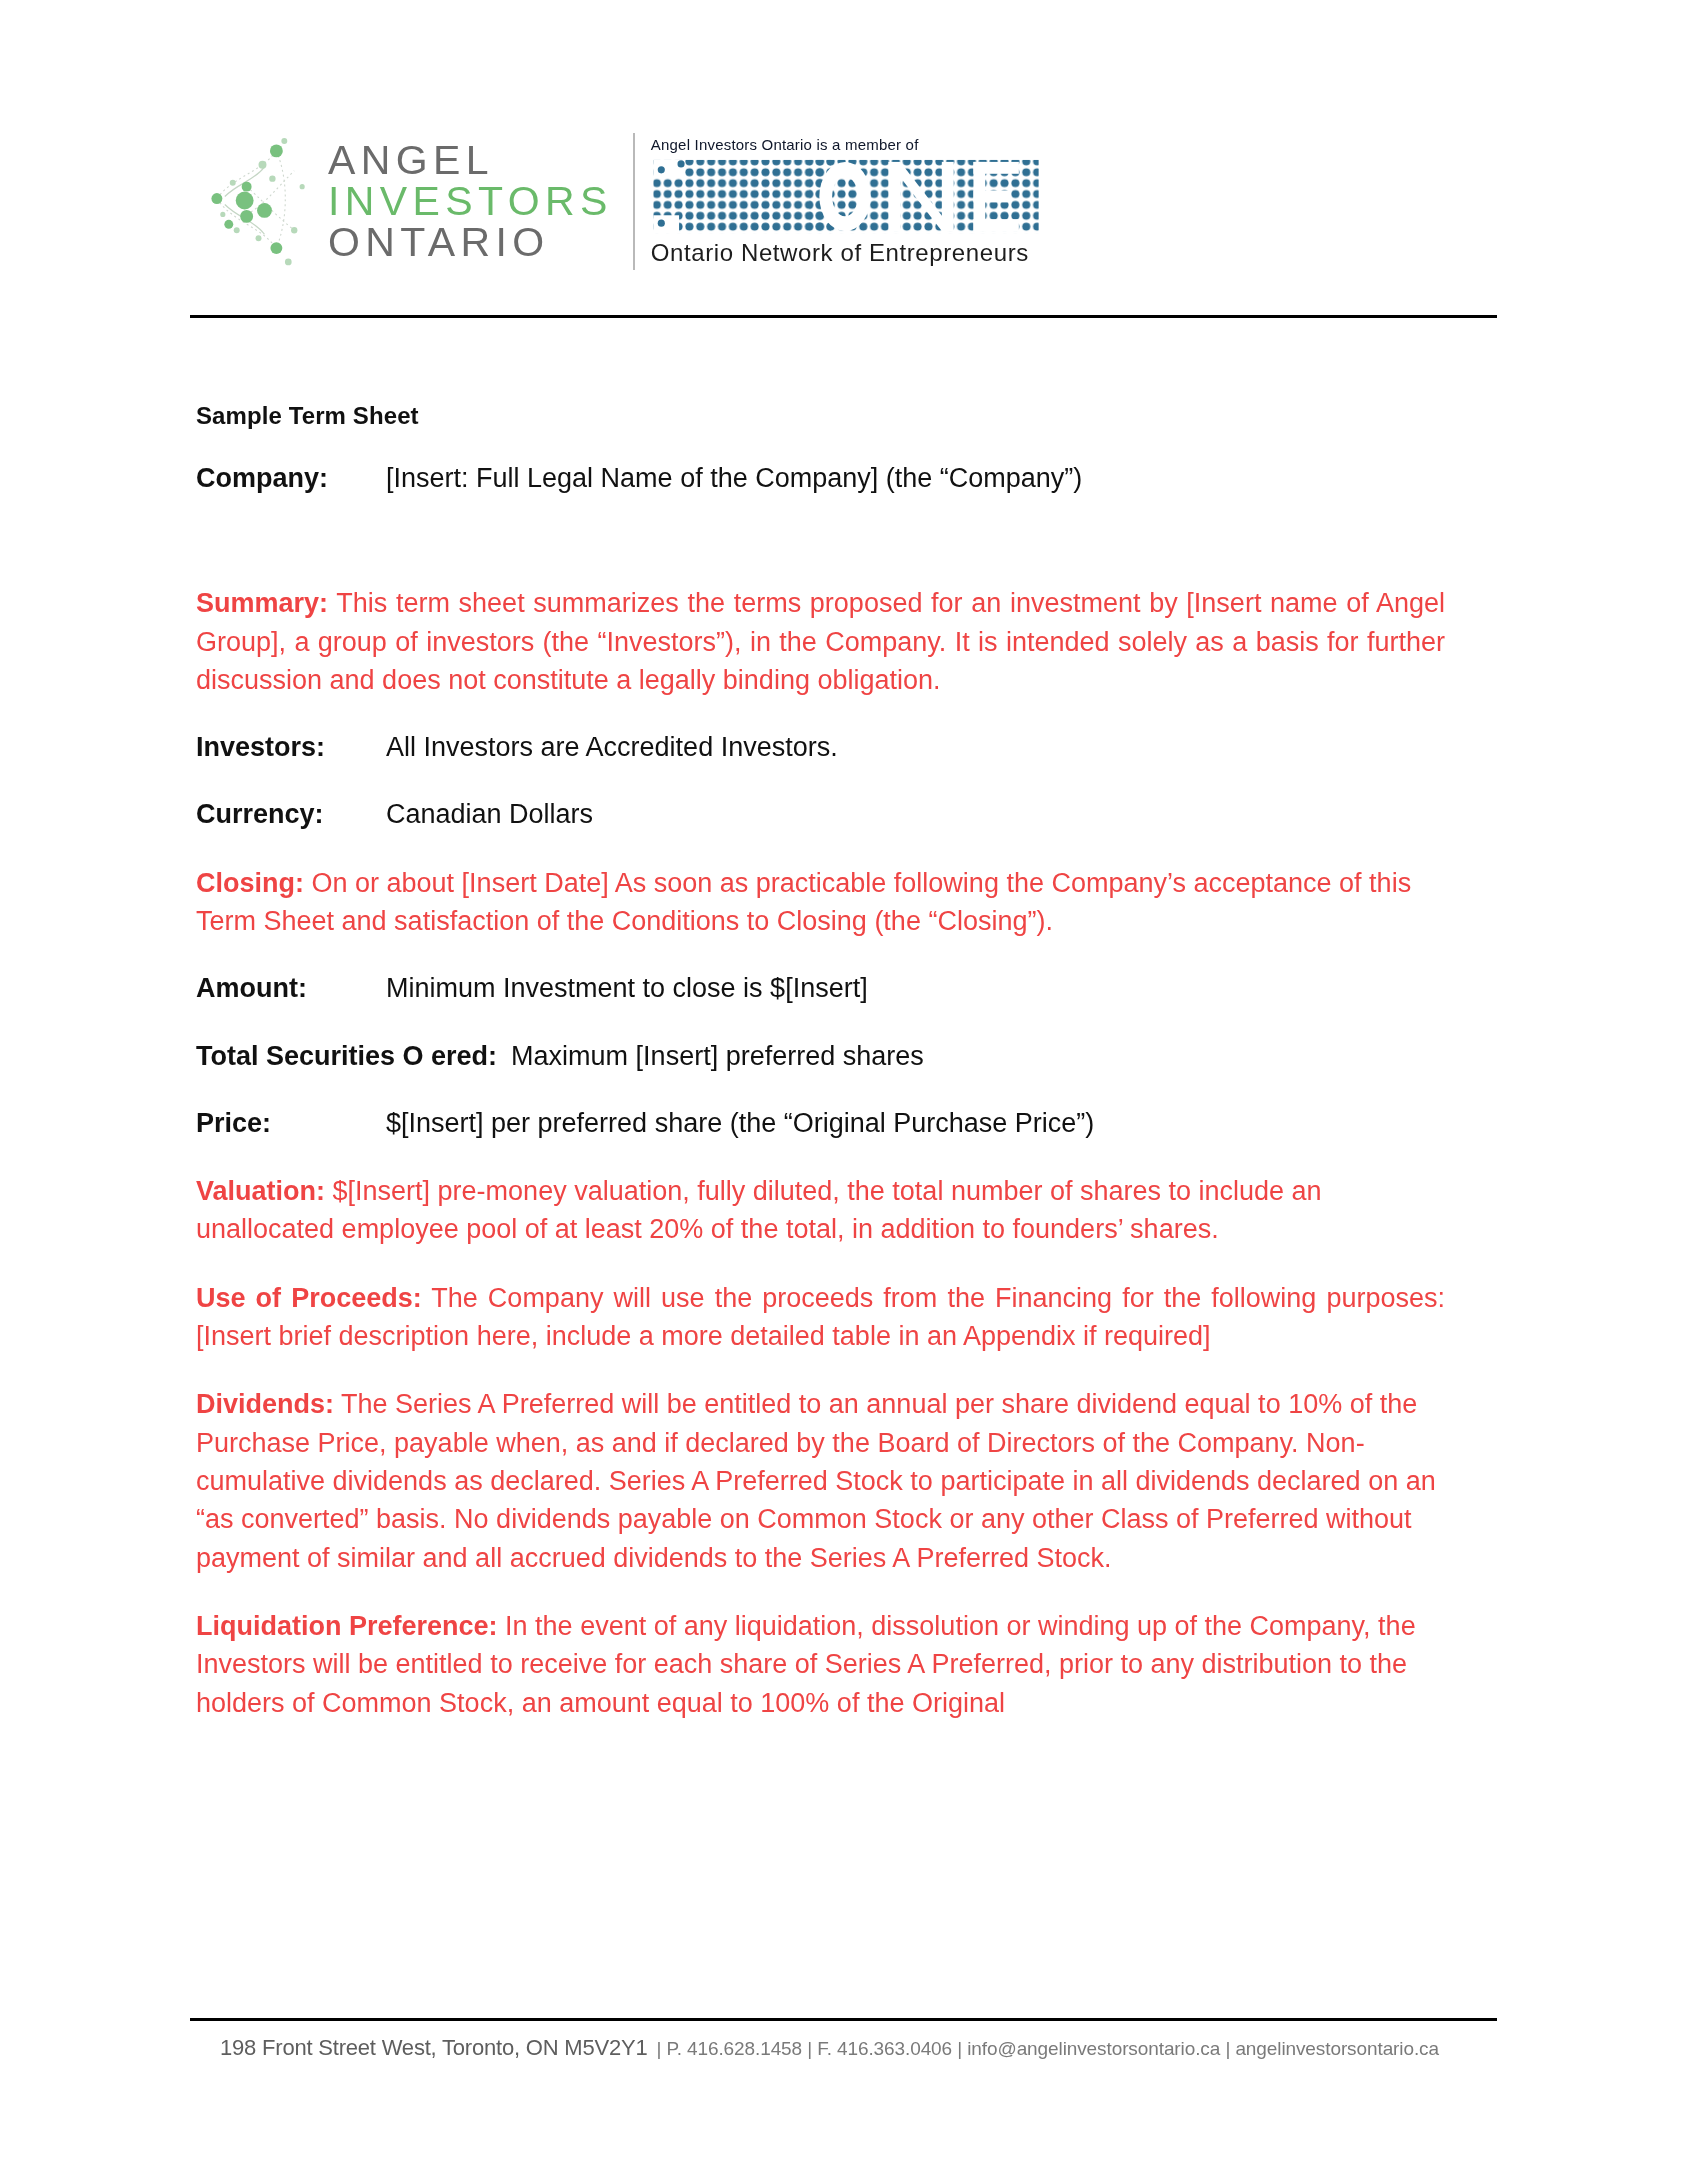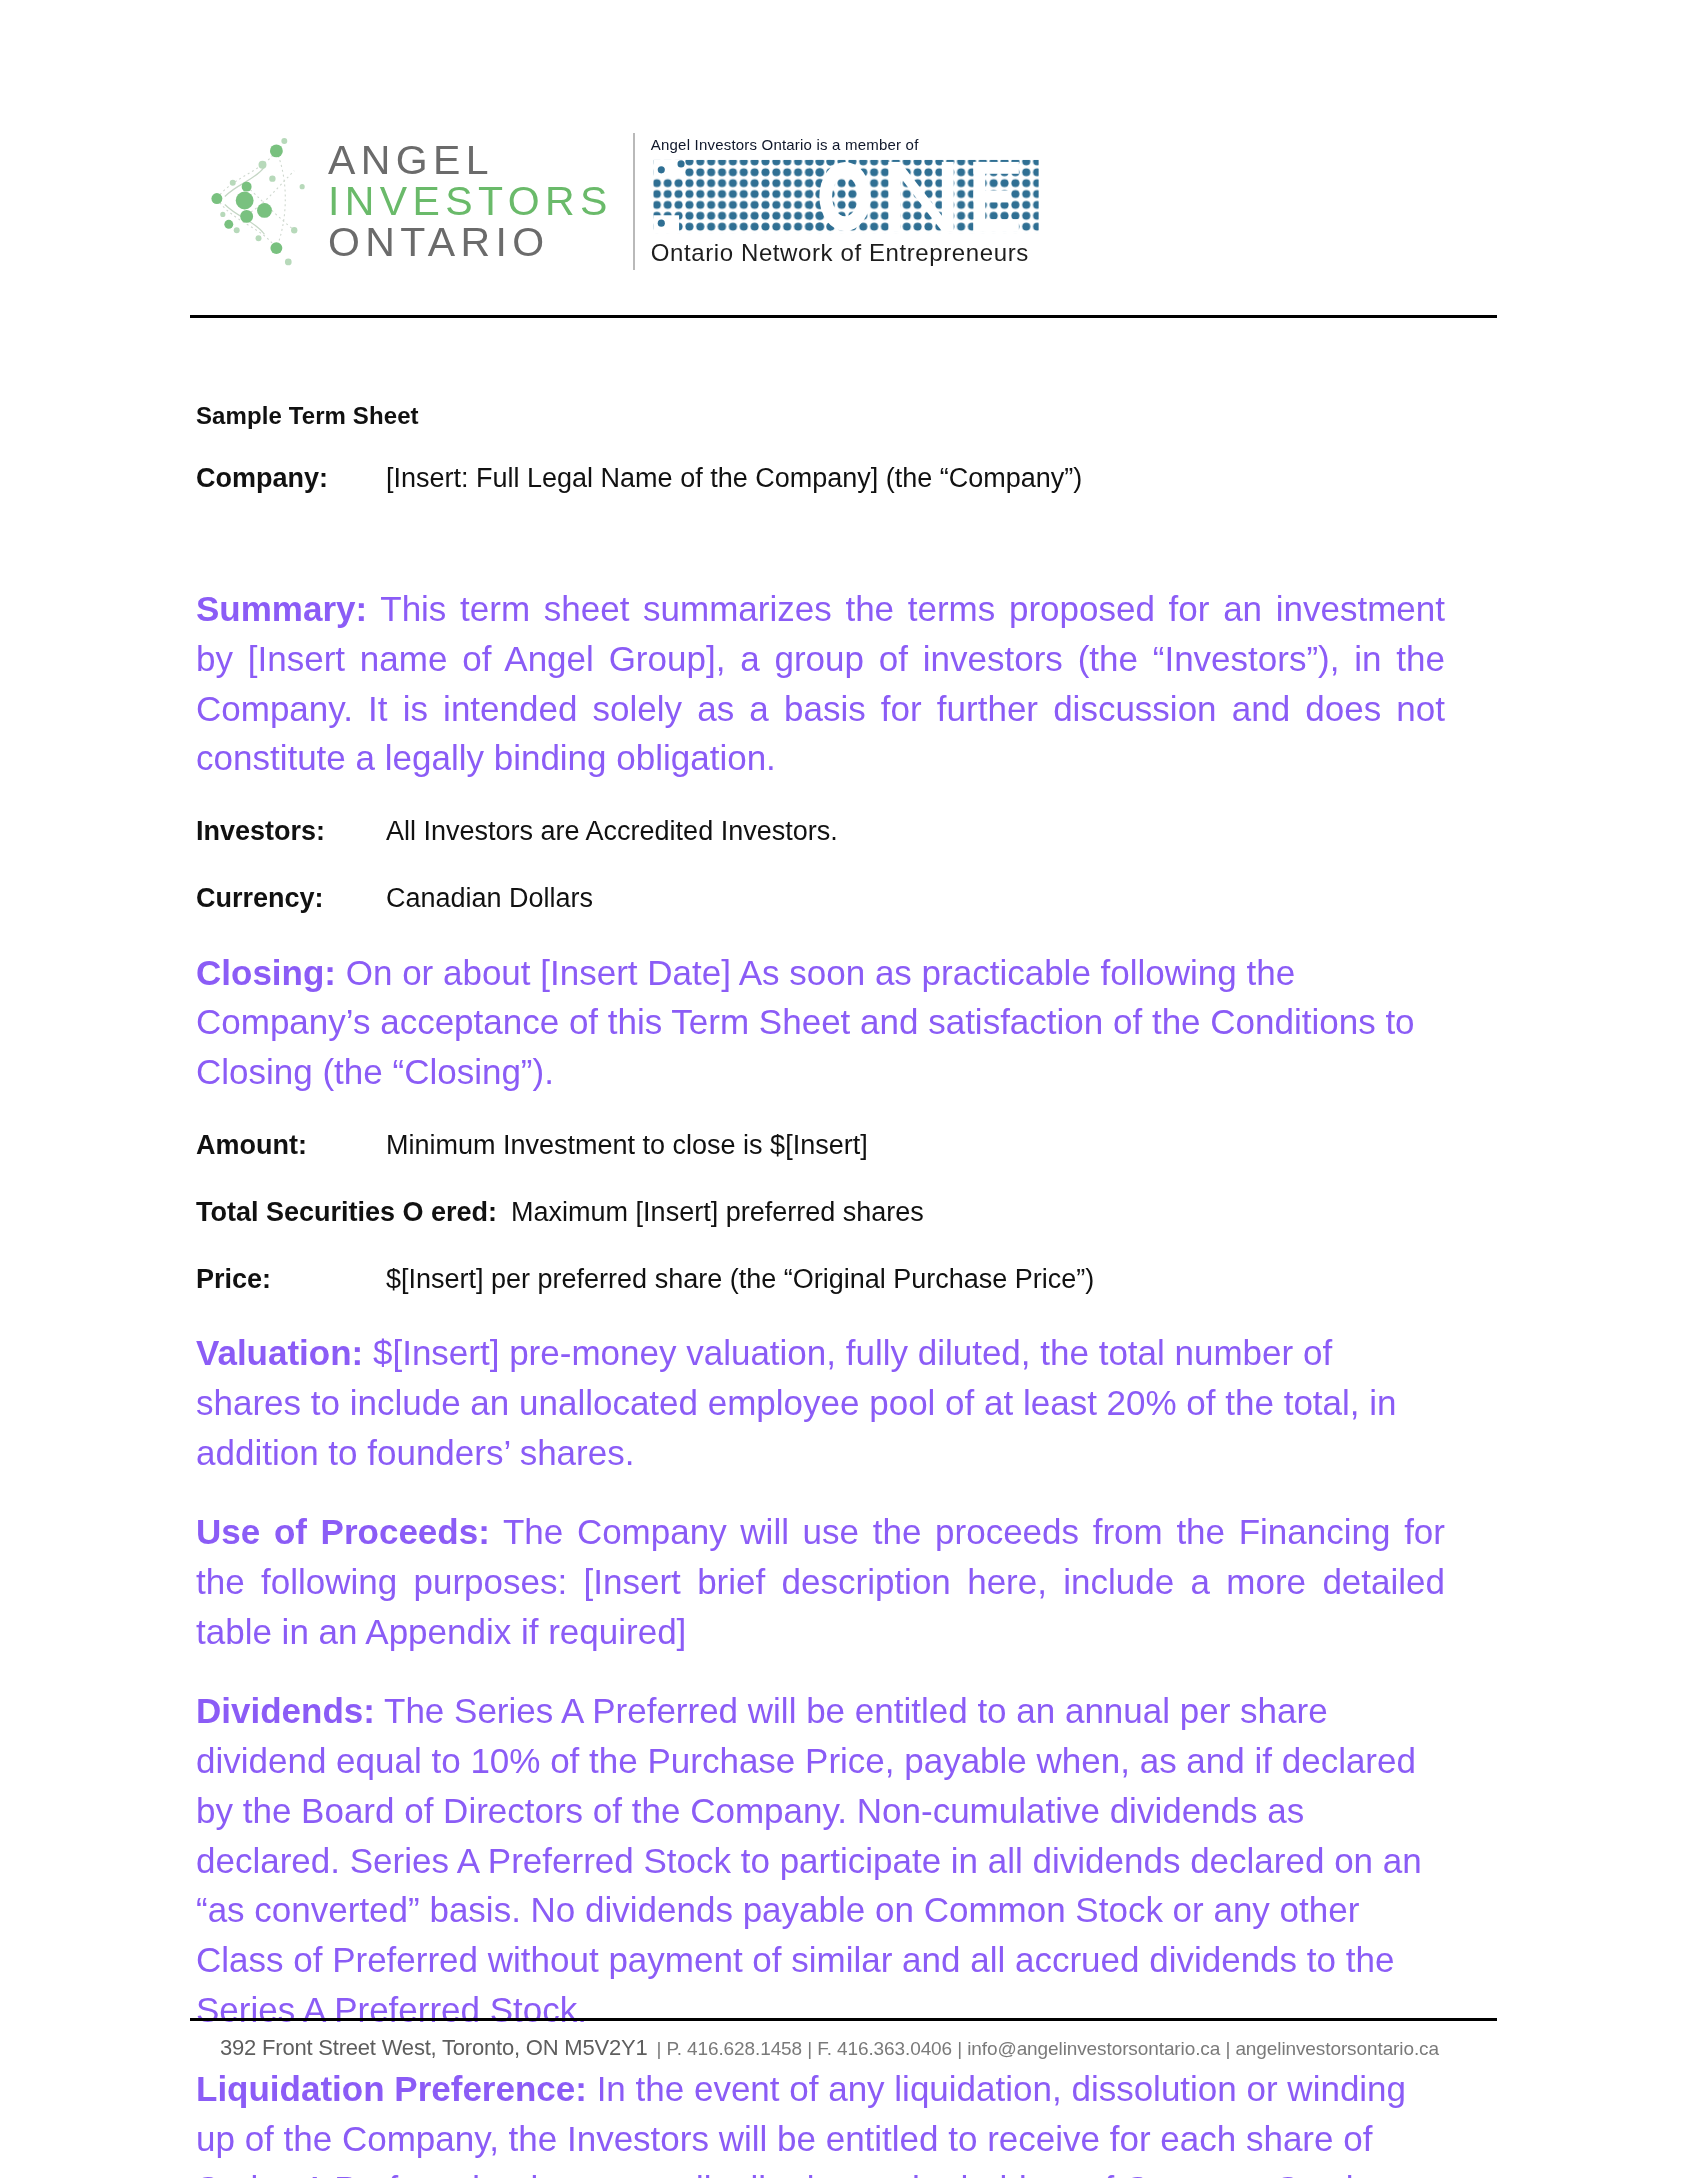--- a/index.html
+++ b/index.html
@@ -146,24 +146,24 @@
     white-space: nowrap;
     flex: none;
   }
   .term-label.w-col { width: 190px; }
   .term-value {
     font-weight: normal;
   }
 
   
   .term-para {
-    font-size: 35px;
+    font-size: 27px;
     line-height: 1.42;
     margin: 0 0 30px 0;
-    color: #8b5cf6;
+    color: #ef4444;
     text-align: justify;
   }
   .term-para.left { text-align: left; }
   .term-para b { font-weight: bold; }
 
   .gap-lg { height: 57px; }
 
   
   .footer-rule {
     position: absolute;
@@ -336,18 +336,18 @@
     <p class="term-para"><b><span>Use of Proceeds</span><span>:</span></b> <span>The Company will use the proceeds from the Financing for the following purposes: [Insert brief description here, include a more detailed table in an Appendix if required]</span></p>
 
     <p class="term-para left"><b><span>Dividends</span><span>:</span></b> <span>The Series A Preferred will be entitled to an annual per share dividend equal to 10% of the Purchase Price, payable when, as and if declared by the Board of Directors of the Company. Non-cumulative dividends as declared. Series A Preferred Stock to participate in all dividends declared on an “as converted” basis. No dividends payable on Common Stock or any other Class of Preferred without payment of similar and all accrued dividends to the Series A Preferred Stock.</span></p>
 
     <p class="term-para left"><b><span>Liquidation Preference</span><span>:</span></b> <span>In the event of any liquidation, dissolution or winding up of the Company, the Investors will be entitled to receive for each share of Series A Preferred, prior to any distribution to the holders of Common Stock, an amount equal to 100% of the Original</span></p>
 
   </div>
 
   <div class="footer-rule"></div>
   <div class="footer-text">
-    <span class="footer-addr">392 Front Street West, Toronto, ON M5V2Y1</span>
+    <span class="footer-addr">198 Front Street West, Toronto, ON M5V2Y1</span>
     <span class="footer-contact">| P. 416.628.1458 | F. 416.363.0406 | info@angelinvestorsontario.ca | angelinvestorsontario.ca</span>
   </div>
 
 </div>
 
 
 </body></html>

